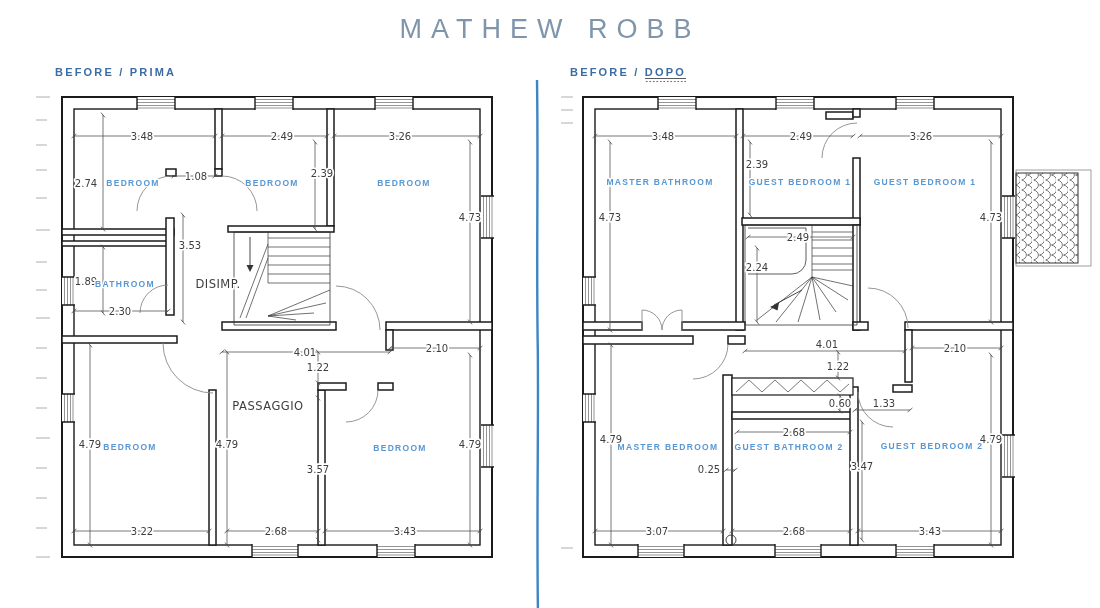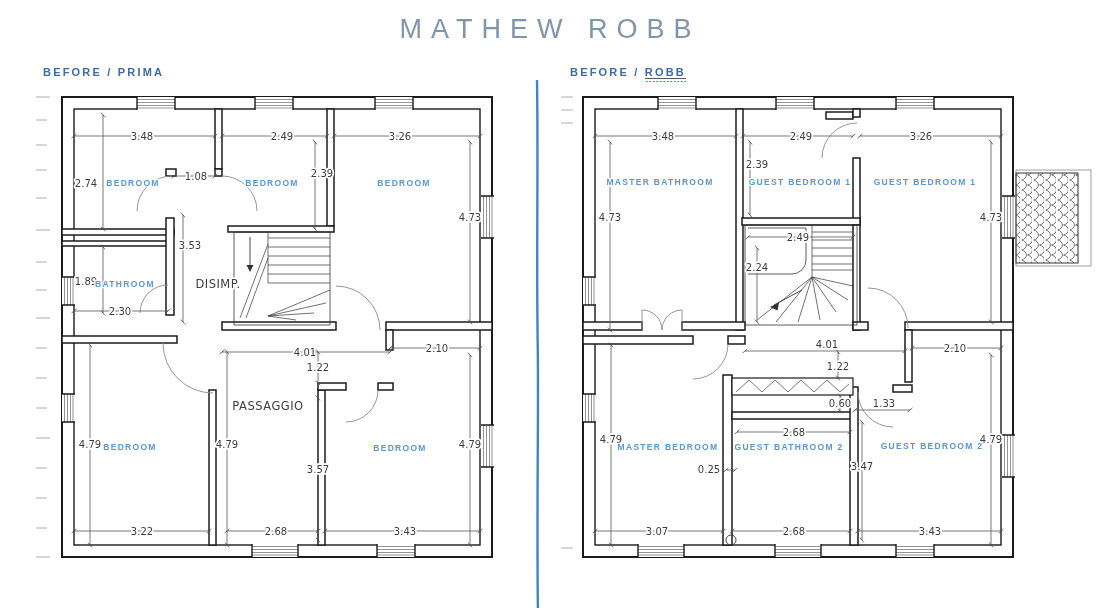--- a/index.html
+++ b/index.html
@@ -2,21 +2,21 @@
 <html><head>
 <meta charset="utf-8">
 <style>
   html,body{margin:0;padding:0;background:#fff;}
   .stage{position:relative;width:1100px;height:608px;background:#fff;overflow:hidden;
          font-family:"Liberation Sans",sans-serif;}
   .title{position:absolute;top:14px;left:0;width:100%;text-align:center;
          font-size:27px;font-weight:300;letter-spacing:9px;color:#7e95ab;}
   .plabel{position:absolute;top:66px;font-size:11px;font-weight:bold;
           letter-spacing:2.2px;color:#3c6ca3;}
-  .plabel.before{left:43px;}
+  .plabel.before{left:55px;}
   .plabel.after{left:570px;}
   .dopo{border-bottom:1px solid #565b61;position:relative;}
   .dopo::after{content:"";position:absolute;left:0;right:0;bottom:-5px;height:3px;
       background-image:radial-gradient(circle,#c84c44 0.9px,transparent 1.1px);
       background-size:3.5px 3px;background-repeat:repeat-x;}
   svg{position:absolute;top:0;left:0;}
   .shell{fill:none;stroke:#1b1b1b;}
   .w{fill:#fff;stroke:#1b1b1b;stroke-width:1.5;}
   .thin{stroke:#333;stroke-width:.9;fill:none;}
   .door{stroke:#8a8a8a;stroke-width:.9;fill:none;}
@@ -28,21 +28,21 @@
   .room{font-family:"Liberation Sans",sans-serif;font-size:8.5px;font-weight:bold;
        fill:#5898d4;letter-spacing:1.3px;text-anchor:middle;paint-order:stroke;stroke:#fff;stroke-width:2.5px;}
 </style>
 </head>
 <body>
 
 <div class="stage">
 
   <div class="title">MATHEW ROBB</div>
   <div class="plabel before">BEFORE / PRIMA</div>
-  <div class="plabel after"><span>BEFORE / </span><span class="dopo">ROBB</span></div>
+  <div class="plabel after"><span>BEFORE / </span><span class="dopo">DOPO</span></div>
 
   <svg width="1100" height="608" viewBox="0 0 1100 608">
     <defs>
       <marker id="tk" markerWidth="8" markerHeight="8" refX="4" refY="4" orient="auto">
         <path d="M1,6.5 L7,1.5" stroke="#444" stroke-width="1" fill="none"></path>
       </marker>
       <g id="wH38">
           <rect x="0" y="0" width="38" height="13" fill="#fff"></rect>
           <path d="M0,2.5 h38 M0,5.5 h38 M0,8.5 h38 M0,11 h38" stroke="#666" stroke-width=".7"></path>
           <path d="M0,0 v13 M38,0 v13" stroke="#1b1b1b" stroke-width="1.4"></path>

